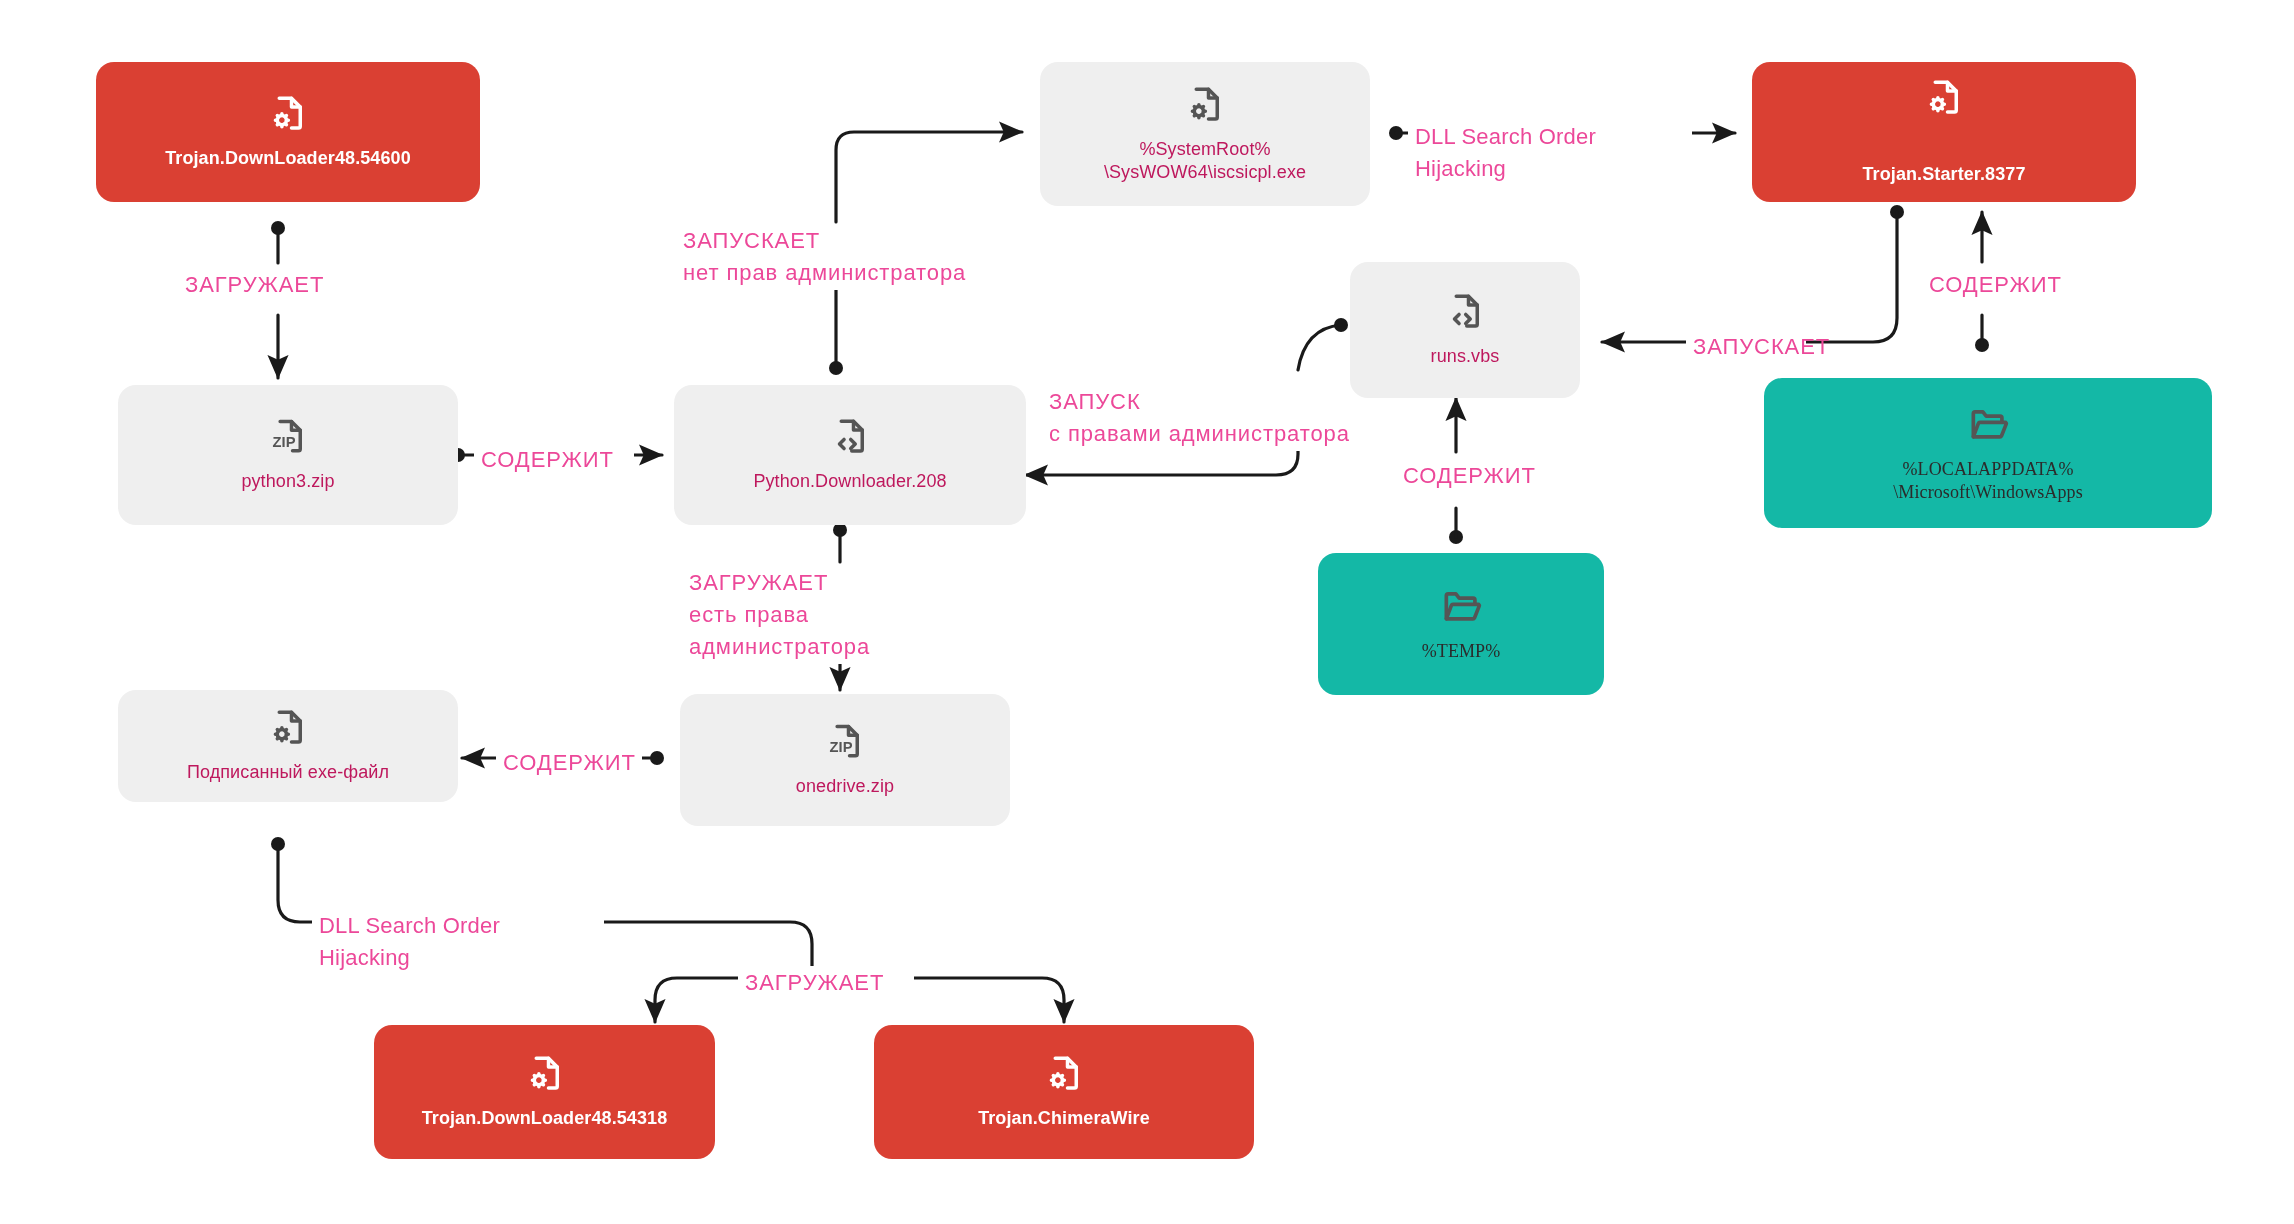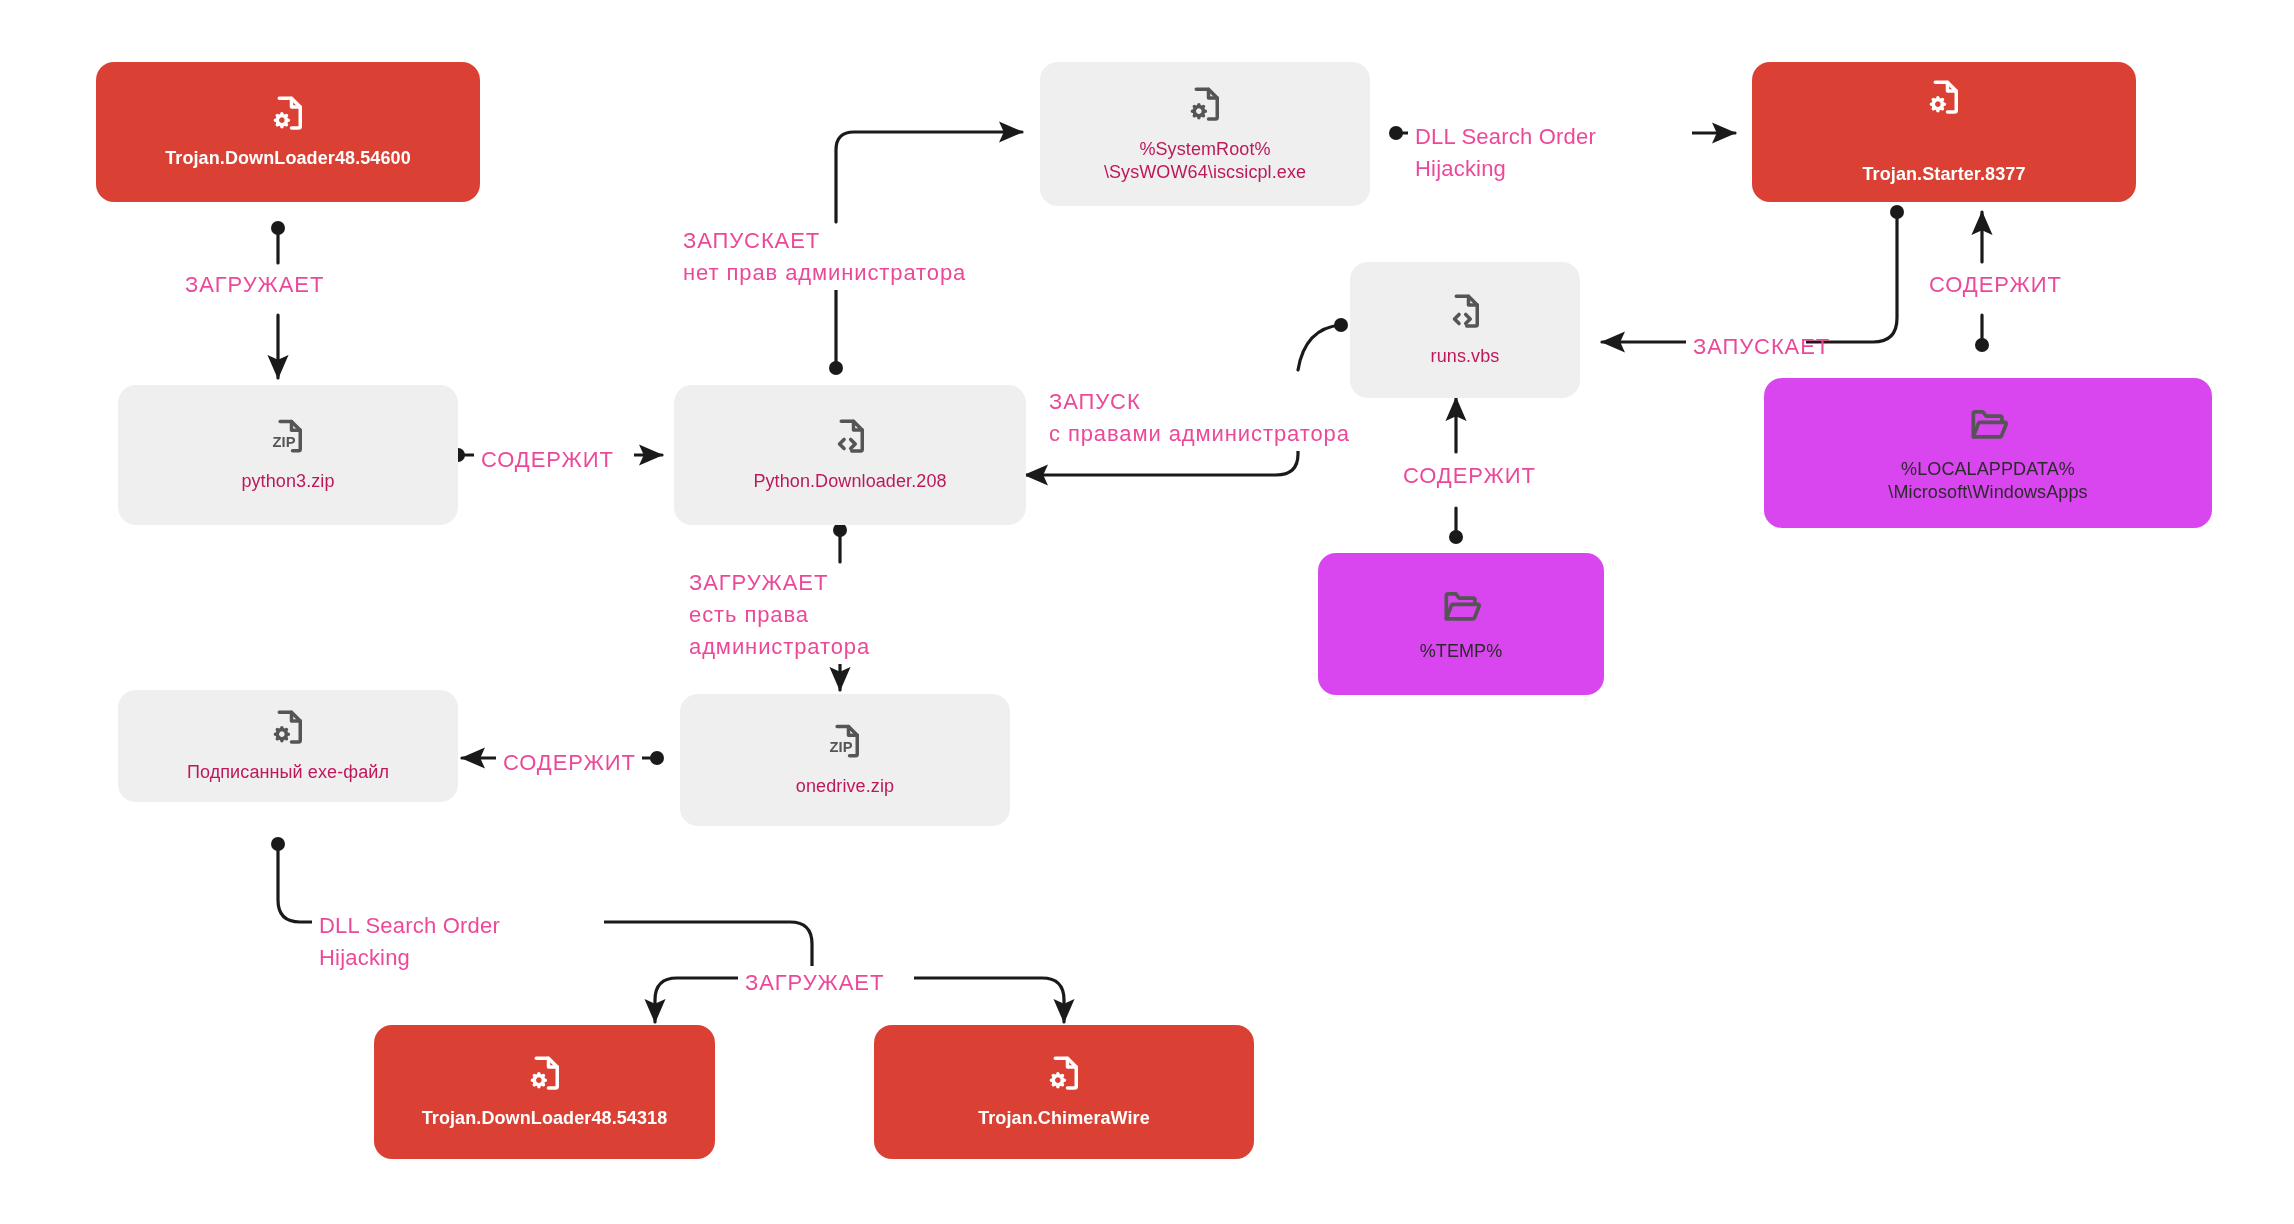--- a/index.html
+++ b/index.html
@@ -56,21 +56,22 @@
     color: #ffffff;
     font-weight: bold;
   }
   .node.file {
     background: #efefef;
   }
   .node.file .node-label {
     color: #be185d;
   }
   .node.folder {
-    background: #d946ef;
+    background: #14b8a6;
+    font-family: Liberation Serif, serif;
   }
   .node.folder .node-label {
     color: #2b2b2b;
   }
   .edge-label {
     position: absolute;
     font-size: 22px;
     letter-spacing: 0.9px;
     color: #ec4899;
     text-align: left;

